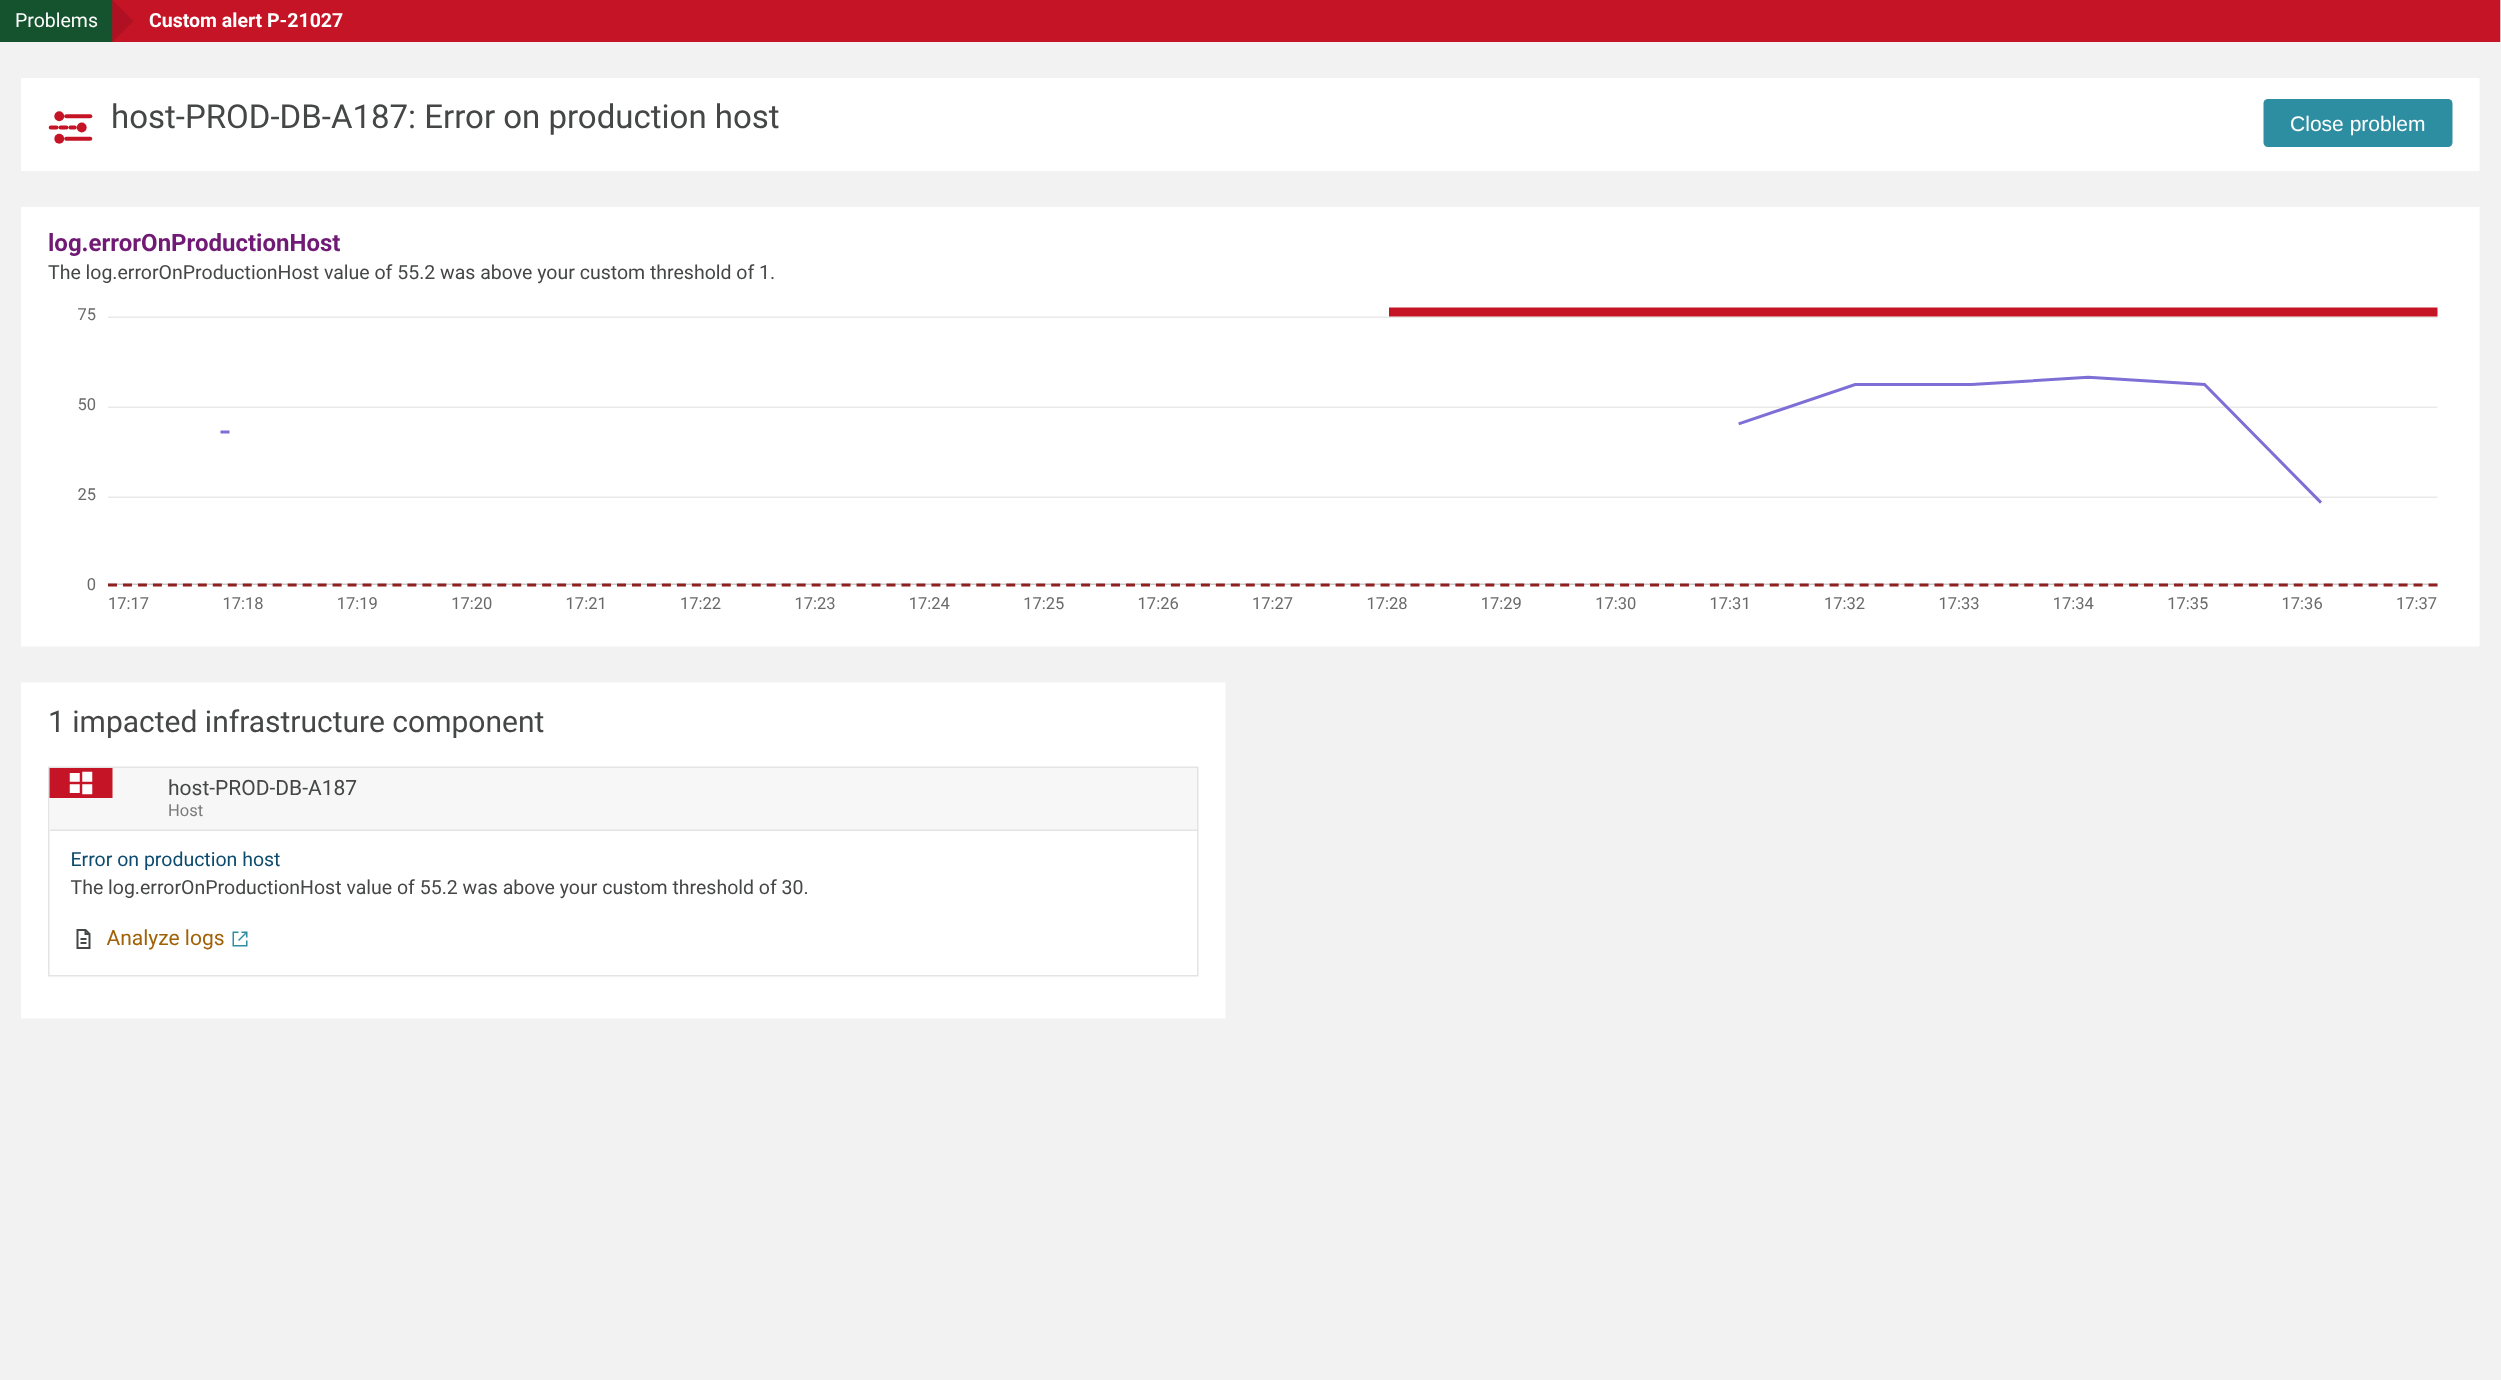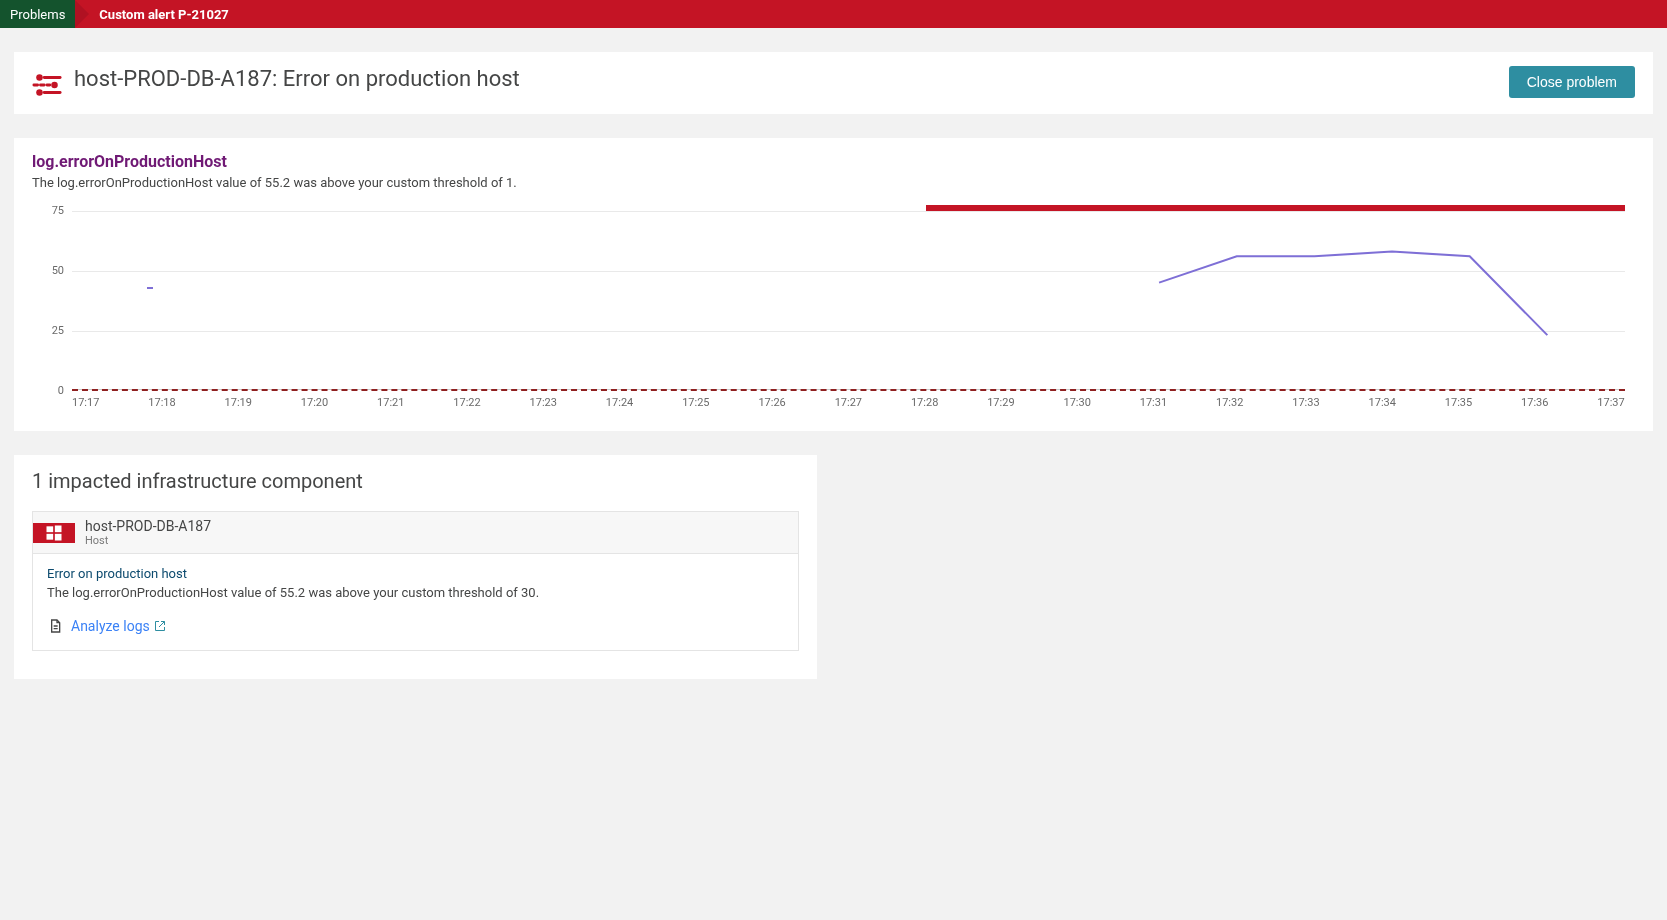--- a/index.html
+++ b/index.html
@@ -91,34 +91,34 @@
 }
 .lone-point {
   position:absolute; width:6px; height:2px; background:#7e6fd6; transform:translate(-3px,-1px);
 }
 .x-axis { display:flex; justify-content:space-between; margin-top:6px; font-size:11px; color:#6a6a6a; }
 .legend { text-align:center; margin-top:12px; font-size:12px; color:#454646; }
 .legend-swatch { display:inline-block; width:18px; height:0; border-top:2px solid #7e6fd6; vertical-align:middle; margin-right:6px;}
 .impacted-card { width:49%; padding-bottom:28px; }
 .impacted-title { font-size:20px; font-weight:400; margin-bottom:18px; }
 .host-box { border:1px solid #e4e4e4; }
-.host-head { display:flex; align-items:center; background:#f7f7f7; border-bottom:1px solid #e4e4e4;}
+.host-head { display:flex; align-items:flex-start; background:#f7f7f7; border-bottom:1px solid #e4e4e4;gap:27px;}
 .host-icon {
   width:42px; background:#c41425; color:#fff;
   display:flex; align-items:center; justify-content:center; font-size:18px;
 }
 .host-meta { padding:6px 10px; }
 .host-name { font-size:14px; color:#454646; }
 .host-type { font-size:11px; color:#7a7a7a; }
 .host-body { padding:12px 14px 16px 14px; }
 .err-title { color:#0c4a6e; font-size:13px; margin-bottom:4px; }
 .err-desc  { font-size:13px; color:#454646; margin-bottom:18px; }
 .analyze-row { display:flex; align-items:center; gap:8px; }
 .log-icon { width:16px; height:16px; color:#454646; }
-.analyze-link { color:#3b82f6; font-size:14px; text-decoration:none; display:inline-flex; align-items:center; gap:4px; cursor:pointer;}
+.analyze-link { color:#a16207; font-size:14px; text-decoration:none; display:inline-flex; align-items:center; gap:4px; cursor:pointer;}
 .ext-icon { width:12px; height:12px; }
 </style>
 </head>
 <body>
 
 <div class="breadcrumb">
   <div class="breadcrumb-item root">Problems</div>
   <div class="breadcrumb-item current">Custom alert P-21027</div>
 </div>
 

